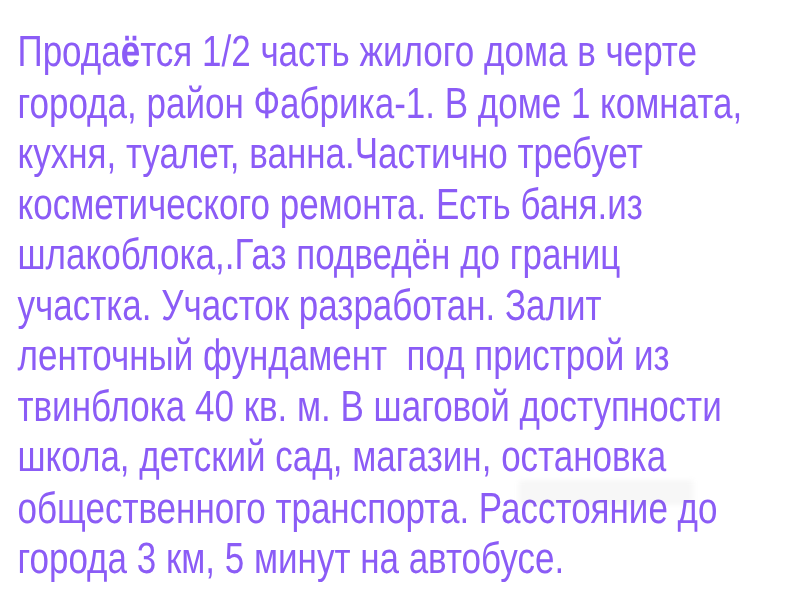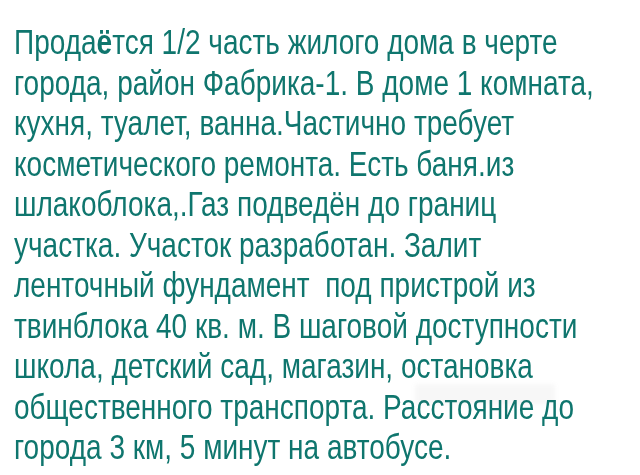--- a/index.html
+++ b/index.html
@@ -7,21 +7,21 @@
   body {
     width: 640px;
     height: 475px;
     background: #ffffff;
     overflow: hidden;
     position: relative;
     font-family: "Liberation Sans", "DejaVu Sans", sans-serif;
   }
   .description {
     padding: 22px 0 0 14px;
-    color: #0f766e;
+    color: #8b5cf6;
     font-size: 35px;
     font-weight: 400;
   }
   .line {
     display: block;
     white-space: pre;          
     line-height: 40.5px;
     transform: scaleX(0.8);    
     transform-origin: 0 50%;
   }

